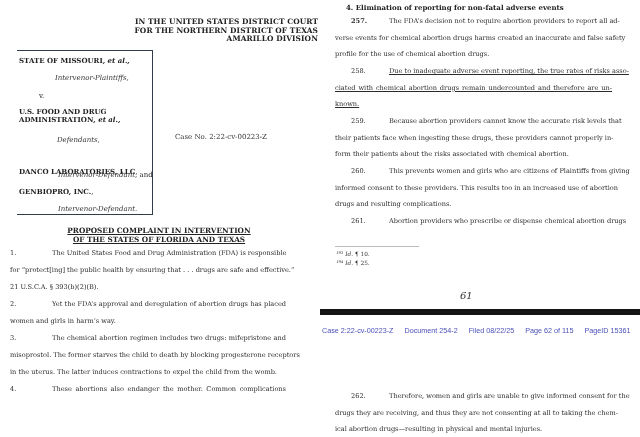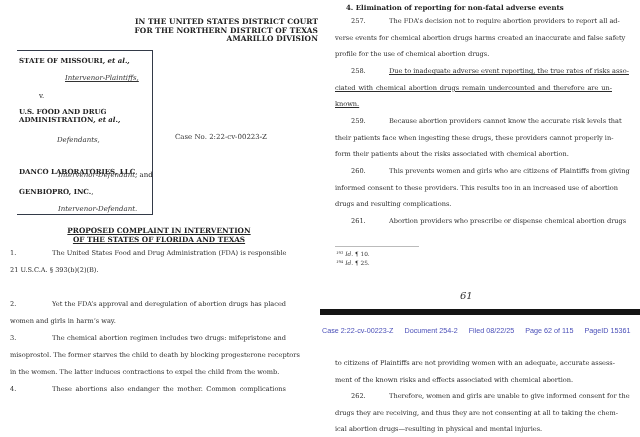--- a/index.html
+++ b/index.html
@@ -53,21 +53,21 @@
     <div>IN THE UNITED STATES DISTRICT COURT</div>
     <div>FOR THE NORTHERN DISTRICT OF TEXAS</div>
     <div>AMARILLO DIVISION</div>
   </div>
 
   <div class="caption-box"></div>
 
   <div class="cap" style="left:19px; top:57px;">
     <span class="party">STATE OF MISSOURI</span><span class="etal">, et al.,</span>
   </div>
-  <div class="cap role" style="left:65px; top:74px;text-decoration:underline;">Intervenor-Plaintiffs,</div>
+  <div class="cap role" style="left:55px; top:74px;">Intervenor-Plaintiffs,</div>
   <div class="cap" style="left:39px; top:92px;">v.</div>
   <div class="cap" style="left:19px; top:108px;">
     <div class="party">U.S. FOOD AND DRUG</div>
     <div><span class="party">ADMINISTRATION</span><span class="etal">, et al.,</span></div>
   </div>
   <div class="cap role" style="left:57px; top:136px;">Defendants,</div>
   <div class="cap" style="left:19px; top:168px;">
     <span class="party">DANCO LABORATORIES, LLC</span><span>,</span>
   </div>
   <div class="cap" style="left:58px; top:171px;">
@@ -80,44 +80,45 @@
 
   <div class="case-no">Case No. 2:22-cv-00223-Z</div>
 
   <div class="complaint-title">
     <div>PROPOSED COMPLAINT IN INTERVENTION</div>
     <div>OF THE STATES OF FLORIDA AND TEXAS</div>
   </div>
 
   <div class="para" style="top:245px;">
     <span class="line"><span class="num">1.</span><span>The United States Food and Drug Administration (FDA) is responsible</span></span>
+    <span class="line">for “protect[ing] the public health by ensuring that . . . drugs are safe and effective.”</span>
     <span class="line last">21 U.S.C.A. § 393(b)(2)(B).</span>
   </div>
 
   <div class="para" style="top:296px;">
     <span class="line"><span class="num">2.</span><span>Yet the FDA’s approval and deregulation of abortion drugs has placed</span></span>
     <span class="line last">women and girls in harm’s way.</span>
   </div>
 
   <div class="para" style="top:330px;">
     <span class="line"><span class="num">3.</span><span>The chemical abortion regimen includes two drugs: mifepristone and</span></span>
     <span class="line">misoprostol. The former starves the child to death by blocking progesterone receptors</span>
-    <span class="line last">in the women. The latter induces contractions to expel the child from the womb.</span>
+    <span class="line last">in the uterus. The latter induces contractions to expel the child from the womb.</span>
   </div>
 
   <div class="para" style="top:381px;">
     <span class="line"><span class="num">4.</span><span>These abortions also endanger the mother. Common complications</span></span>
   </div>
 </div>
 
 <div class="page-right">
   <div class="r-heading">4.  Elimination of reporting for non-fatal adverse events</div>
 
   <div class="r-para" style="top:13px;">
-    <span class="line"><span class="num" style="display:inline-block;width:30px;text-align:left;padding-left:16px;width:54px;">257.</span><span>The FDA’s decision not to require abortion providers to report all ad-</span></span>
+    <span class="line"><span class="num" style="display:inline-block;width:30px;text-align:left;padding-left:16px;width:54px;font-weight:bold;">257.</span><span>The FDA’s decision not to require abortion providers to report all ad-</span></span>
     <span class="line">verse events for chemical abortion drugs harms created an inaccurate and false safety</span>
     <span class="line last">profile for the use of chemical abortion drugs.</span>
   </div>
 
   <div class="r-para" style="top:63px;text-decoration:underline;">
     <span class="line"><span class="num" style="display:inline-block;text-align:left;padding-left:16px;width:54px;">258.</span><span>Due to inadequate adverse event reporting, the true rates of risks asso-</span></span>
     <span class="line">ciated with chemical abortion drugs remain undercounted and therefore are un-</span>
     <span class="line last">known.</span>
   </div>
 
@@ -148,23 +149,19 @@
   <div class="divider-bar"></div>
 
   <div class="ecf-stamp">
     <span>Case 2:22-cv-00223-Z</span>
     <span>Document 254-2</span>
     <span>Filed 08/22/25</span>
     <span>Page 62 of 115</span>
     <span>PageID 15361</span>
   </div>
 
-  <div class="r-para" style="top:355px;">
-    <span class="line">to citizens of Plaintiffs are not providing women with an adequate, accurate assess-</span>
-    <span class="line last">ment of the known risks and effects associated with chemical abortion.</span>
-  </div>
 
   <div class="r-para" style="top:388px;">
     <span class="line"><span class="num" style="display:inline-block;text-align:left;padding-left:16px;width:54px;">262.</span><span>Therefore, women and girls are unable to give informed consent for the</span></span>
     <span class="line">drugs they are receiving, and thus they are not consenting at all to taking the chem-</span>
     <span class="line last">ical abortion drugs—resulting in physical and mental injuries.</span>
   </div>
 </div>
 
 </body></html>

